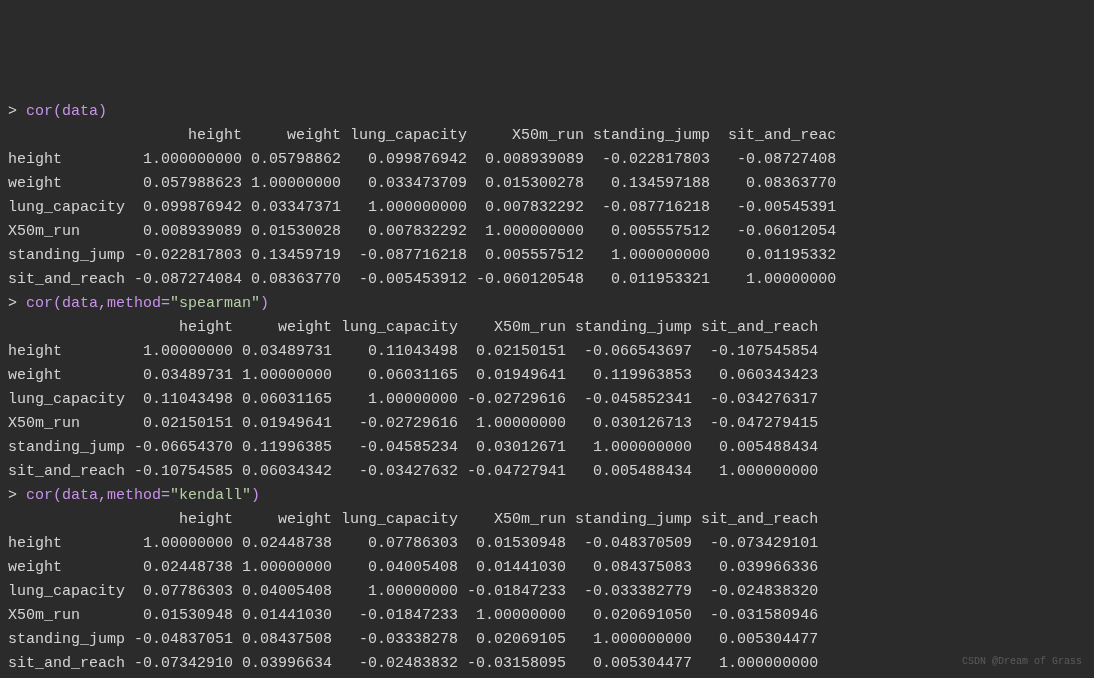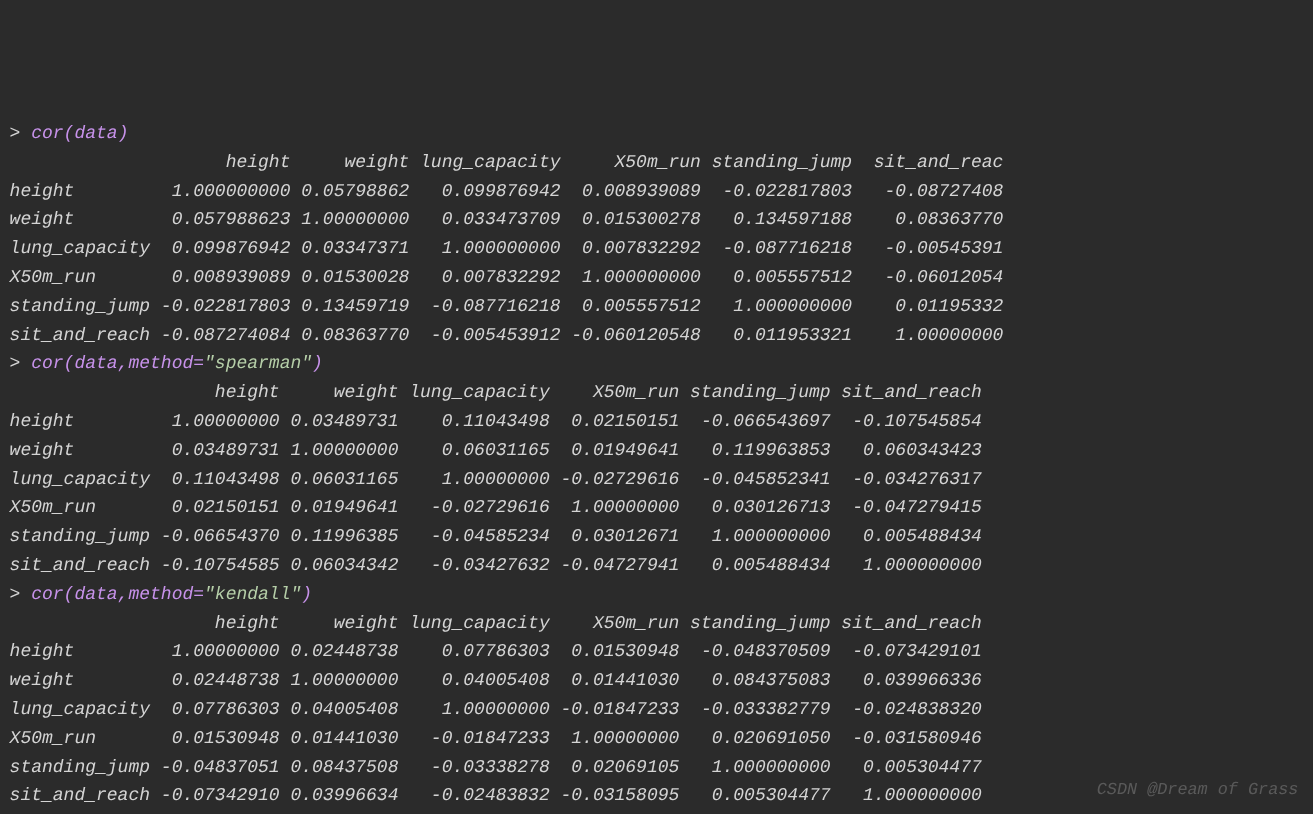--- a/index.html
+++ b/index.html
@@ -1,19 +1,18 @@
 <!DOCTYPE html>
 <html><head>
   <meta charset="utf-8">
   <style>
     * {
       margin: 0;
       padding: 0;
       box-sizing: border-box;
-      font-style: italic;
     }
     body {
       background: #2b2b2b;
       color: #d4d4d4;
       font-family: 'Consolas', 'Courier New', monospace;
       font-size: 15px;
       padding: 4px 8px;
       line-height: 1.6;
       white-space: pre;
       overflow: hidden;
@@ -30,21 +29,21 @@
       color: #b5cea8;
     }
     .output-line {
       color: #d4d4d4;
     }
     .watermark {
       position: absolute;
       bottom: 8px;
       right: 12px;
       color: #888;
-      font-size: 14px;
+      font-size: 10px;
       opacity: 0.5;
     }
   </style>
 </head>
 <body>
 
 
 
 <div><span class="prompt">&gt; </span><span class="command">cor(data)</span>
 <span class="output-line">                    height     weight lung_capacity     X50m_run standing_jump  sit_and_reac</span>

